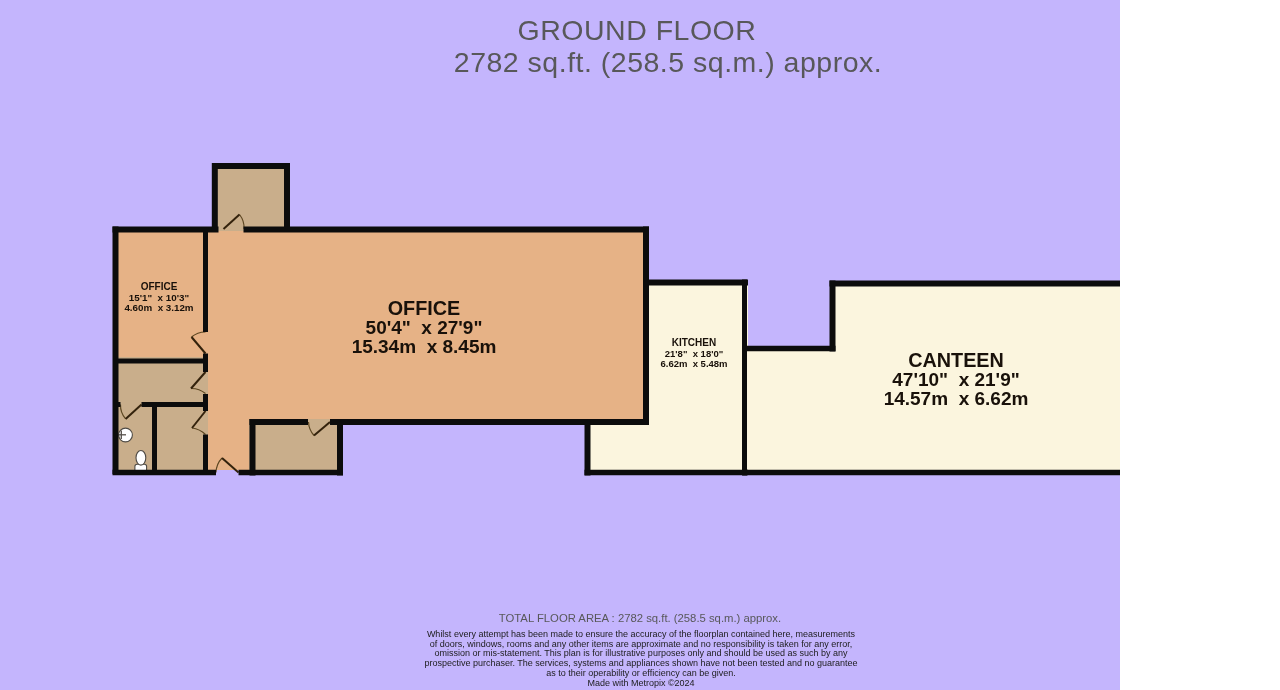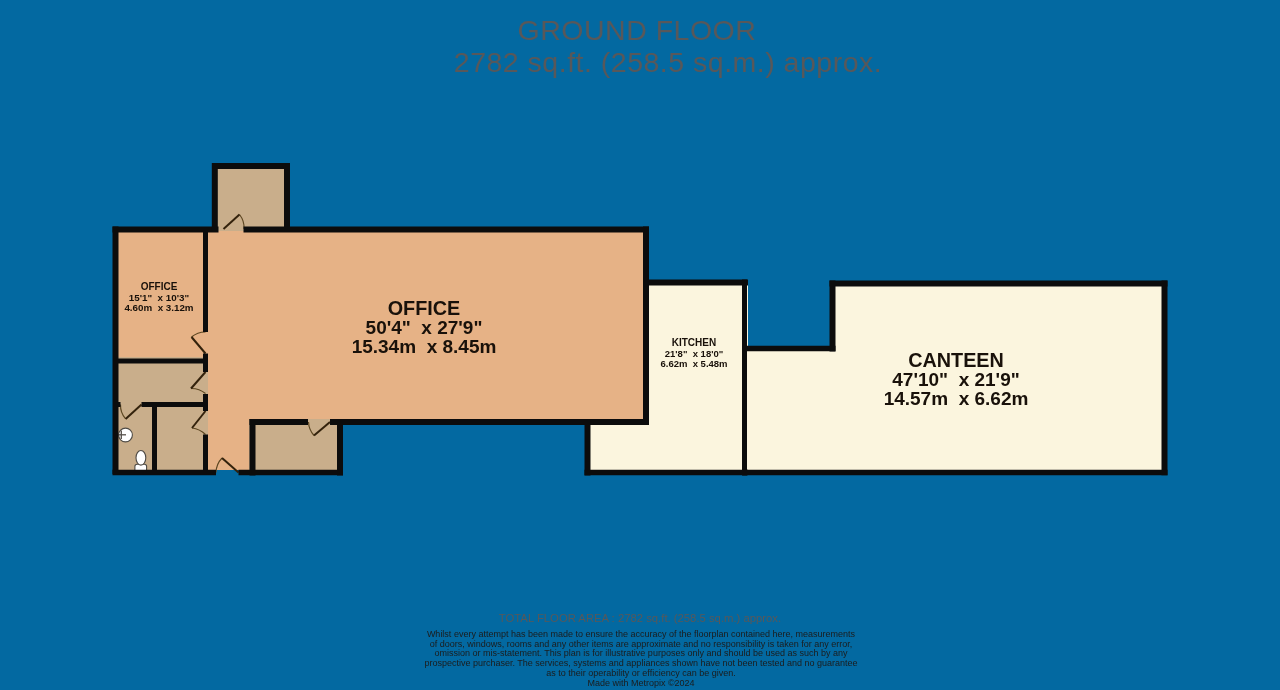--- a/index.html
+++ b/index.html
@@ -1,16 +1,16 @@
 <!DOCTYPE html>
 <html><head>
 <meta charset="utf-8">
 <style>
   html,body{margin:0;padding:0;background:#ffffff;}
-  .page{position:relative;width:1280px;height:690px;background:#0369a1;overflow:hidden;
+  .page{position:relative;width:1120px;height:690px;background:#c4b5fd;overflow:hidden;
         font-family:"Liberation Sans", sans-serif;}
   svg{position:absolute;left:0;top:0;will-change:transform;transform:translateZ(0);}
   text{font-family:"Liberation Sans", sans-serif;}
 </style>
 </head>
 <body>
 <div class="page">
 <svg width="1280" height="690" viewBox="0 0 1280 690">
 
   <g>

